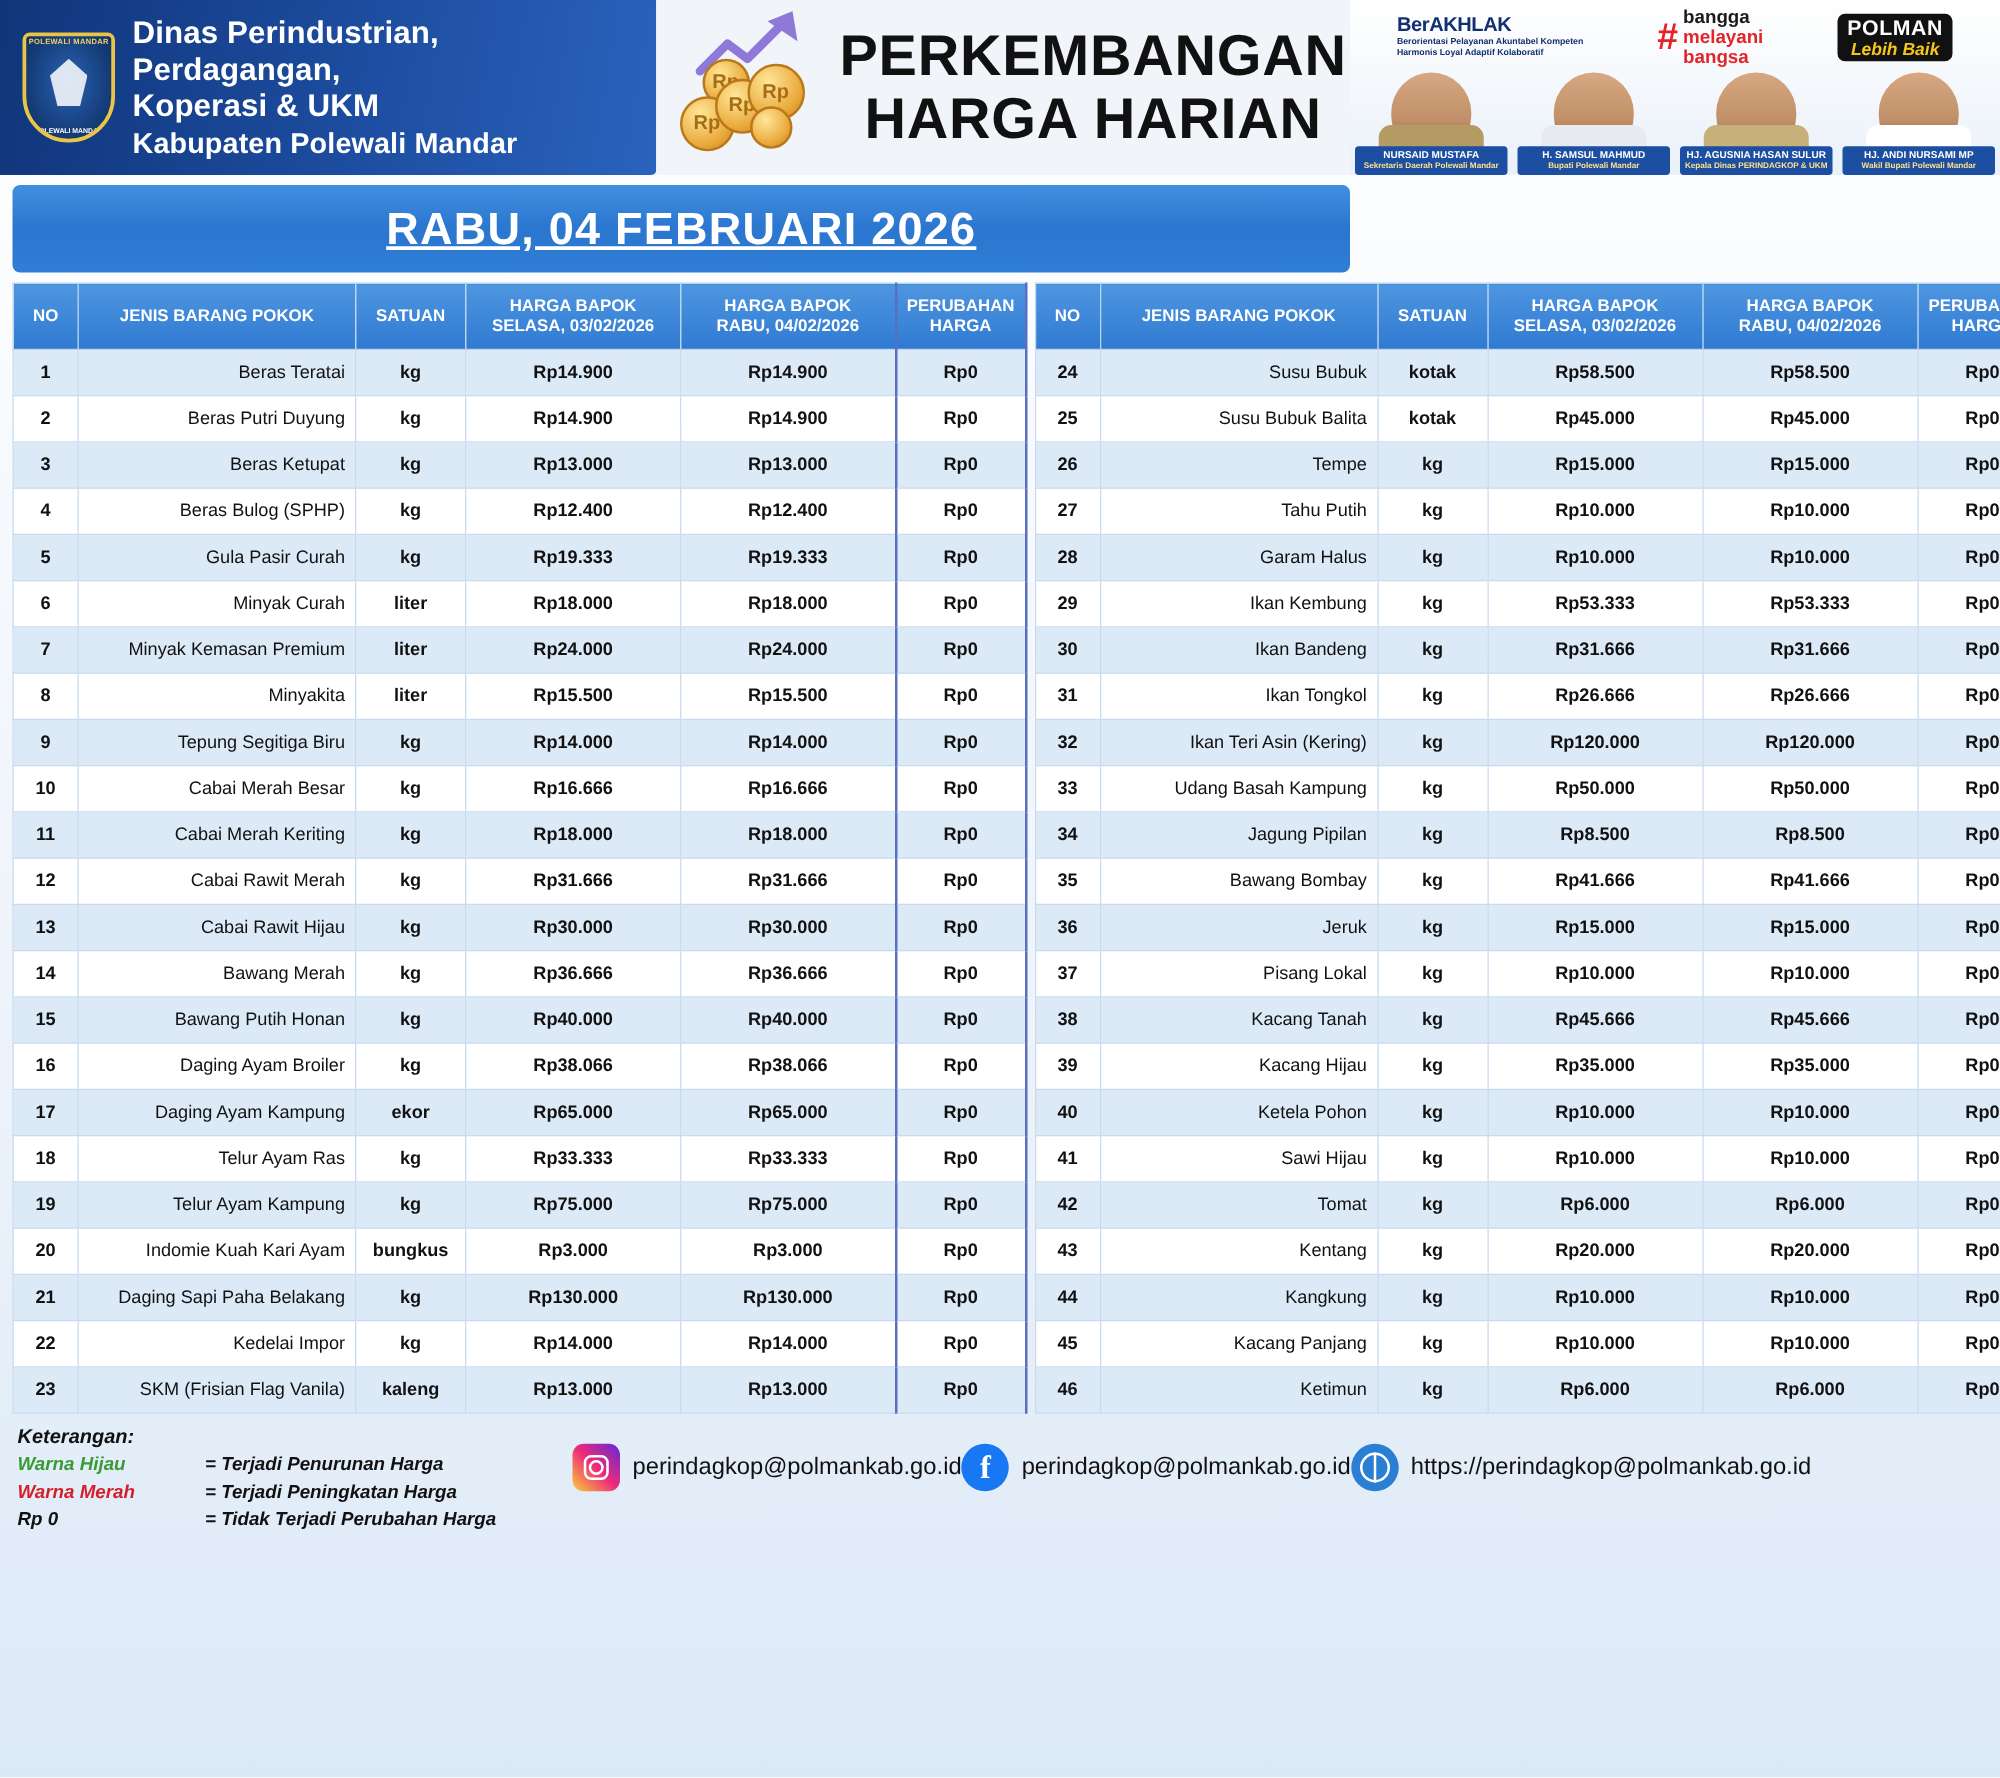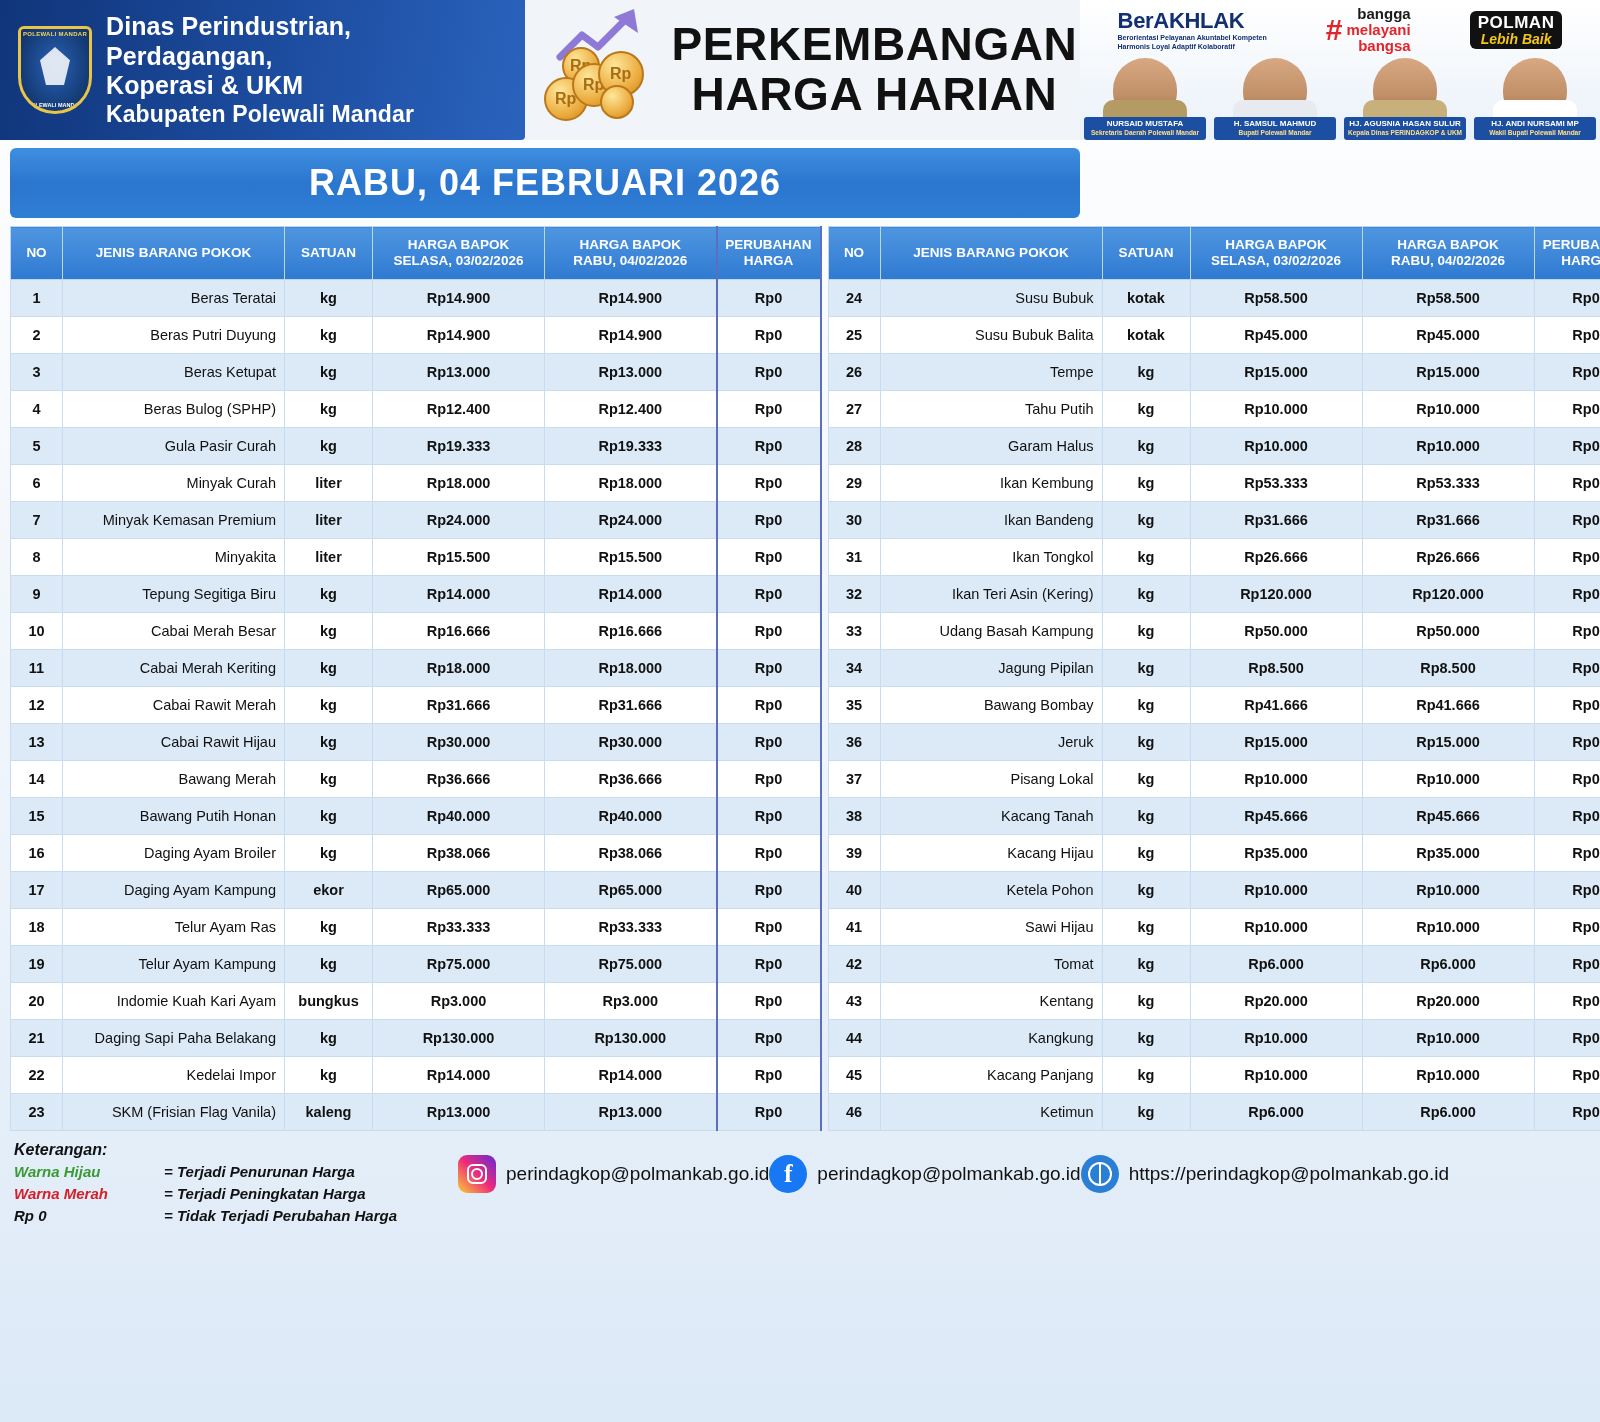--- a/index.html
+++ b/index.html
@@ -117,26 +117,26 @@
     position: relative;
     background: linear-gradient(180deg, #ffffff 0%, #eaf1f9 100%);
     overflow: hidden;
   }
   .logos-row {
     display: flex; align-items: center; justify-content: space-around;
     height: 56px; padding: 4px 8px 0 8px;
   }
   .logo-berakhlak { text-align: left; }
   .logo-berakhlak .big {
-    font-size: 22px; font-weight: 900; color: #12306f; letter-spacing: -.3px;
+    font-size: 16px; font-weight: 900; color: #12306f; letter-spacing: -.3px;
   }
   .logo-berakhlak .tiny { font-size: 7px; color: #12306f; font-weight: bold; line-height: 1.25; }
   .logo-bangga { display: flex; align-items: center; gap: 4px; }
   .logo-bangga .hash { font-size: 30px; font-weight: 900; color: #e2252b; }
-  .logo-bangga .txt { line-height: 1.05; text-align: right; }
+  .logo-bangga .txt { line-height: 1.05; }
   .logo-bangga .txt div { font-size: 15px; font-weight: 900; }
   .logo-bangga .l1 { color: #1b1b1b; }
   .logo-bangga .l2 { color: #e2252b; }
   .logo-bangga .l3 { color: #e2252b; }
   .logo-polman {
     background: #111; color: #fff; border-radius: 6px; padding: 3px 8px;
     text-align: center; line-height: 1.05;
   }
   .logo-polman .p1 { font-size: 17px; font-weight: 900; letter-spacing: .5px; }
   .logo-polman .p2 { font-size: 14px; font-weight: bold; font-style: italic; color: #f5c518; }
@@ -172,21 +172,21 @@
   
   .datebar {
     margin: 8px 10px 8px 10px;
     height: 70px;
     background: linear-gradient(180deg, #3f8fe0 0%, #2b76cf 50%, #2f7ed6 100%);
     border-radius: 6px;
     display: flex; align-items: center; justify-content: center;
     width: 1070px;
   }
   .datebar .txt {
-    color: #fff; font-size: 36px; font-weight: 900; letter-spacing: 1px;
+    color: #fff; font-size: 36px; font-weight: 900; letter-spacing: 1px; text-decoration: underline;
   }
 
   
   .tables {
     display: flex;
     padding: 0 10px;
     gap: 0;
     align-items: flex-start;
   }
   table {

